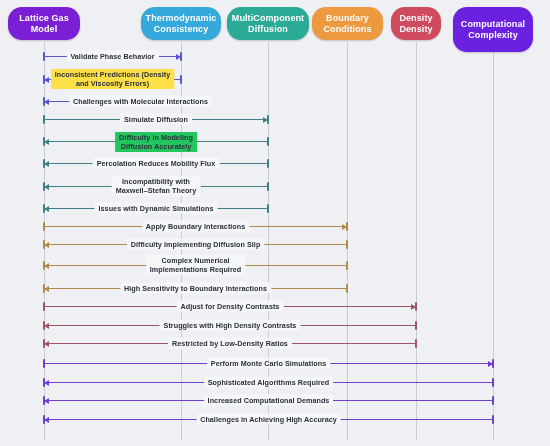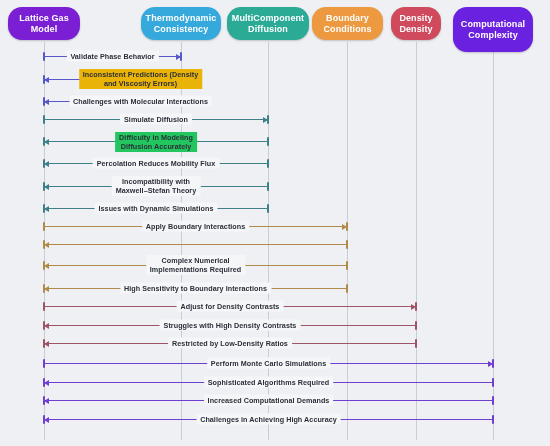--- a/index.html
+++ b/index.html
@@ -103,21 +103,21 @@
     </div>
     <div class="msg-line" style="left: 44px; width: 137px; top: 56px; background: rgb(87, 87, 201);"></div>
     <div class="arrow-head" style="top: 53.5px; left: 176px; border-left: 5px solid rgb(87, 87, 201);"></div>
     <div class="tick" style="left: 43px; top: 52px; background: rgb(87, 87, 201);"></div>
     <div class="tick" style="left: 180px; top: 52px; background: rgb(87, 87, 201);"></div>
     <div class="msg-label" style="left: 112.5px; top: 56px; background: rgb(245, 246, 248); color: rgb(43, 47, 56);">Validate Phase Behavior</div>
     <div class="msg-line" style="left: 44px; width: 137px; top: 79px; background: rgb(87, 87, 201);"></div>
     <div class="arrow-head" style="top: 76.5px; left: 44px; border-right: 5px solid rgb(87, 87, 201);"></div>
     <div class="tick" style="left: 180px; top: 75px; background: rgb(87, 87, 201);"></div>
     <div class="tick" style="left: 43px; top: 75px; background: rgb(87, 87, 201);"></div>
-    <div class="msg-label" style="left: 112.5px; top: 79px; background: #eab308; color: rgb(43, 47, 56); margin-left: 28px;">Inconsistent Predictions (Density
+    <div class="msg-label" style="left: 112.5px; top: 79px; background: #fde047; color: rgb(43, 47, 56);">Inconsistent Predictions (Density
 and Viscosity Errors)</div>
     <div class="msg-line" style="left: 44px; width: 137px; top: 101px; background: rgb(87, 87, 201);"></div>
     <div class="arrow-head" style="top: 98.5px; left: 44px; border-right: 5px solid rgb(87, 87, 201);"></div>
     <div class="tick" style="left: 180px; top: 97px; background: rgb(87, 87, 201);"></div>
     <div class="tick" style="left: 43px; top: 97px; background: rgb(87, 87, 201);"></div>
     <div class="msg-label" style="left: 112.5px; top: 101px; background: rgb(245, 246, 248); color: rgb(43, 47, 56); margin-left: 28px;">Challenges with Molecular Interactions</div>
     <div class="msg-line" style="left: 44px; width: 224px; top: 119px; background: rgb(63, 127, 136);"></div>
     <div class="arrow-head" style="top: 116.5px; left: 263px; border-left: 5px solid rgb(63, 127, 136);"></div>
     <div class="tick" style="left: 43px; top: 115px; background: rgb(63, 127, 136);"></div>
     <div class="tick" style="left: 267px; top: 115px; background: rgb(63, 127, 136);"></div>
@@ -146,20 +146,21 @@
     <div class="msg-label" style="left: 156px; top: 208px; background: rgb(245, 246, 248); color: rgb(43, 47, 56);">Issues with Dynamic Simulations</div>
     <div class="msg-line" style="left: 44px; width: 303px; top: 226px; background: rgb(176, 138, 74);"></div>
     <div class="arrow-head" style="top: 223.5px; left: 342px; border-left: 5px solid rgb(176, 138, 74);"></div>
     <div class="tick" style="left: 43px; top: 222px; background: rgb(176, 138, 74);"></div>
     <div class="tick" style="left: 346px; top: 222px; background: rgb(176, 138, 74);"></div>
     <div class="msg-label" style="left: 195.5px; top: 226px; background: rgb(245, 246, 248); color: rgb(43, 47, 56);">Apply Boundary Interactions</div>
     <div class="msg-line" style="left: 44px; width: 303px; top: 244px; background: rgb(176, 138, 74);"></div>
     <div class="arrow-head" style="top: 241.5px; left: 44px; border-right: 5px solid rgb(176, 138, 74);"></div>
     <div class="tick" style="left: 346px; top: 240px; background: rgb(176, 138, 74);"></div>
     <div class="tick" style="left: 43px; top: 240px; background: rgb(176, 138, 74);"></div>
+    <div class="msg-label" style="left: 195.5px; top: 244px; background: rgb(245, 246, 248); color: rgb(43, 47, 56);">Difficulty Implementing Diffusion Slip</div>
     <div class="msg-line" style="left: 44px; width: 303px; top: 265px; background: rgb(176, 138, 74);"></div>
     <div class="arrow-head" style="top: 262.5px; left: 44px; border-right: 5px solid rgb(176, 138, 74);"></div>
     <div class="tick" style="left: 346px; top: 261px; background: rgb(176, 138, 74);"></div>
     <div class="tick" style="left: 43px; top: 261px; background: rgb(176, 138, 74);"></div>
     <div class="msg-label" style="left: 195.5px; top: 265px; background: rgb(245, 246, 248); color: rgb(43, 47, 56);">Complex Numerical
 Implementations Required</div>
     <div class="msg-line" style="left: 44px; width: 303px; top: 288px; background: rgb(176, 138, 74);"></div>
     <div class="arrow-head" style="top: 285.5px; left: 44px; border-right: 5px solid rgb(176, 138, 74);"></div>
     <div class="tick" style="left: 346px; top: 284px; background: rgb(176, 138, 74);"></div>
     <div class="tick" style="left: 43px; top: 284px; background: rgb(176, 138, 74);"></div>

